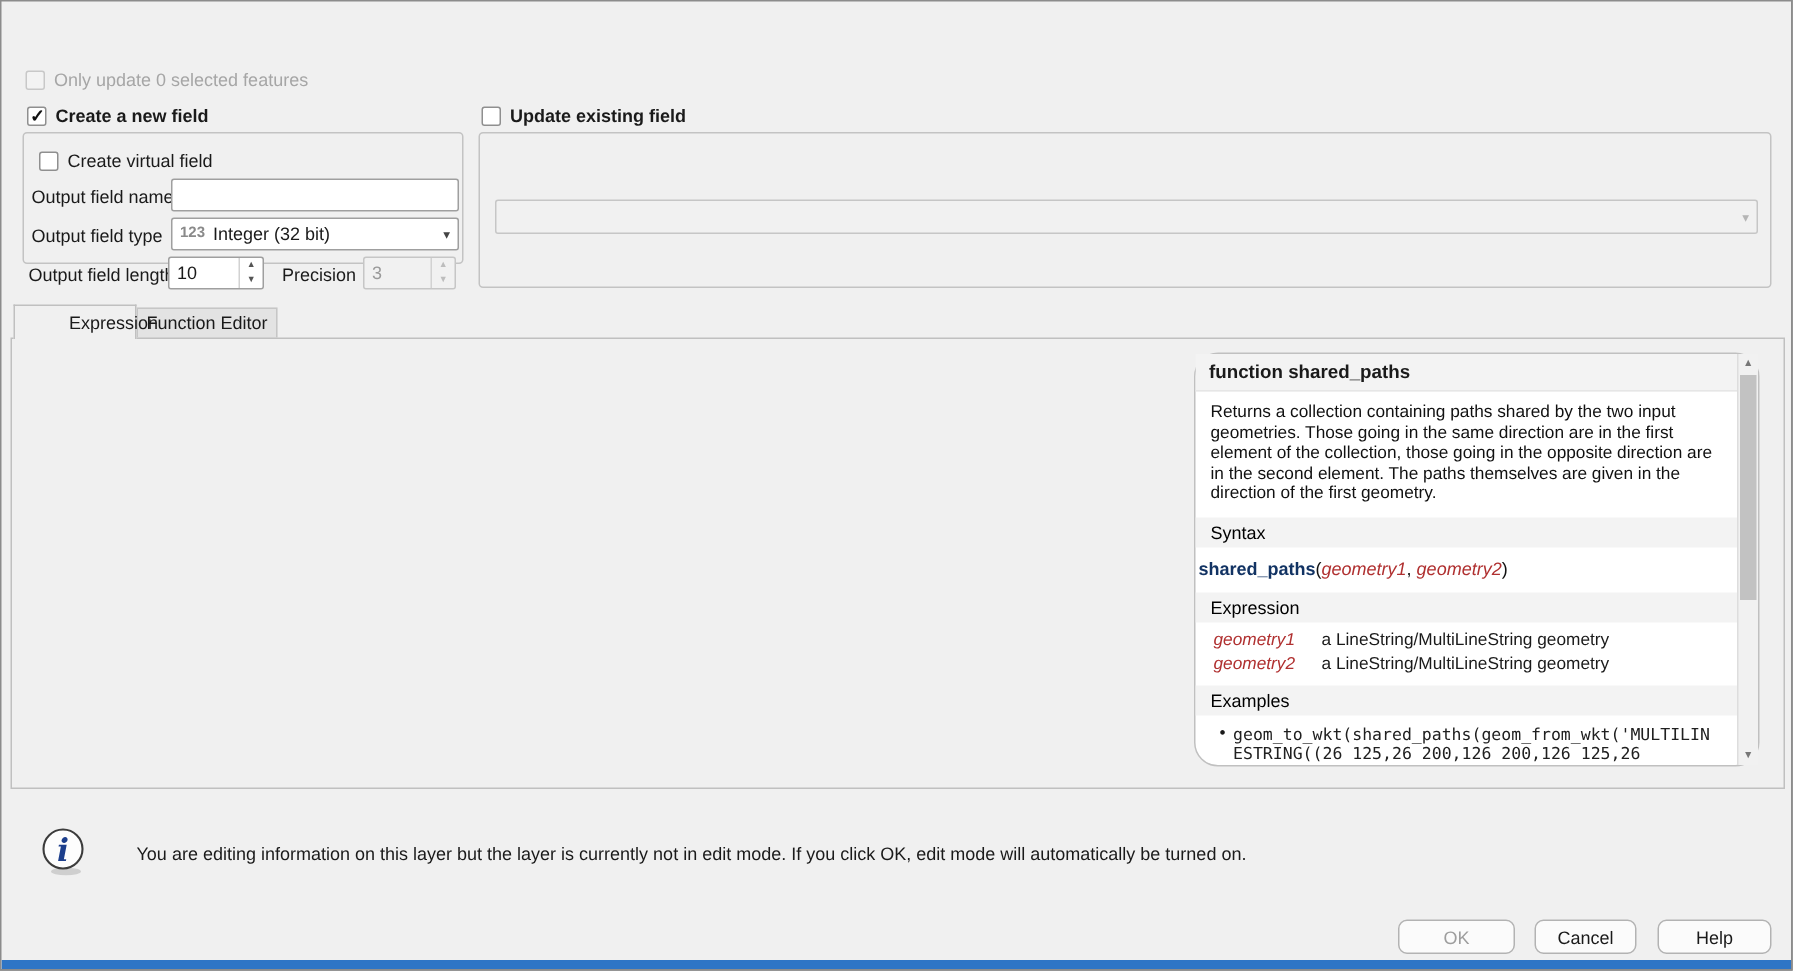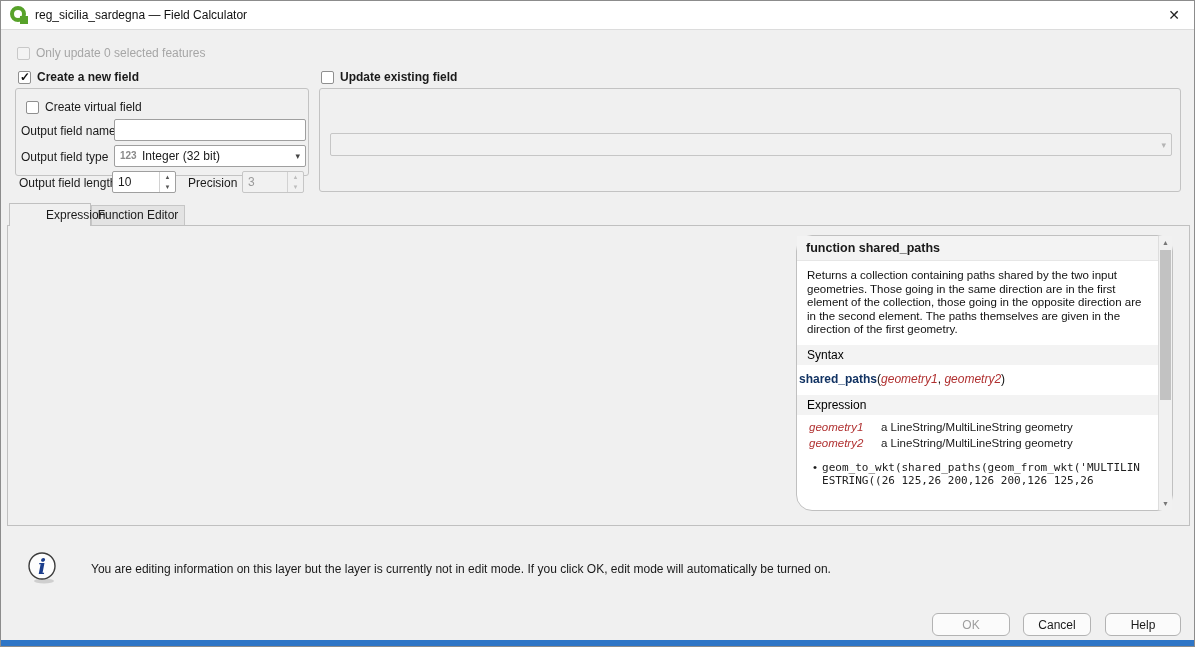--- a/index.html
+++ b/index.html
@@ -100,28 +100,20 @@
   .sb-btn{height:13px;line-height:13px;text-align:center;font-size:7px;color:#777;}
   .sb-thumb{position:absolute;left:1px;right:1px;top:14px;height:150px;background:#c2c2c2;}
 
   .strip{position:absolute;left:0;right:0;bottom:0;height:6px;background:#2e75c6;}
 </style>
 </head>
 <body>
 
 <div class="window">
 
-  <div class="titlebar">
-    <svg class="abs" style="left:8px;top:4px" width="20" height="20" viewBox="0 0 20 20">
-      <circle cx="9" cy="9" r="6" fill="none" stroke="#57a22a" stroke-width="4"></circle>
-      <rect x="11" y="11" width="8" height="8" fill="#57a22a"></rect>
-    </svg>
-    <span class="wtitle">reg_sicilia_sardegna — Field Calculator</span>
-    <span class="close"><span>✕</span></span>
-  </div>
 
   <span class="cb disabled" style="left:16px;top:46px"></span>
   <span class="lbl gray" style="left:35px;top:45px">Only update 0 selected features</span>
 
   <span class="cb checked" style="left:17px;top:70px"></span>
   <span class="lbl bold" style="left:36px;top:69px">Create a new field</span>
 
   <span class="cb" style="left:320px;top:70px"></span>
   <span class="lbl bold" style="left:339px;top:69px">Update existing field</span>
 
@@ -274,20 +266,21 @@
     <div class="help-content">
       <div class="help-title">function shared_paths</div>
       <div class="help-desc">Returns a collection containing paths shared by the two input geometries. Those going in the same direction are in the first element of the collection, those going in the opposite direction are in the second element. The paths themselves are given in the direction of the first geometry.</div>
       <div class="help-band">Syntax</div>
       <div class="help-syntax" id="syntax-host"><span class="syn-fn">shared_paths</span><span class="syn-pl">(</span><span class="syn-arg">geometry1</span><span class="syn-pl">, </span><span class="syn-arg">geometry2</span><span class="syn-pl">)</span></div>
       <div class="help-band">Expression</div>
       <div id="args-host" style="padding:4px 0">
           <div class="arg-row"><span class="arg-name">geometry1</span><span class="arg-desc">a LineString/MultiLineString geometry</span></div>
           <div class="arg-row"><span class="arg-name">geometry2</span><span class="arg-desc">a LineString/MultiLineString geometry</span></div>
         </div>
+      <div class="help-band">Examples</div>
       <div class="help-example">
         <span class="bullet">•</span><span class="ex-code">geom_to_wkt(shared_paths(geom_from_wkt('MULTILINESTRING((26 125,26 200,126 200,126 125,26</span>
       </div>
     </div>
     <div class="sb">
       <div class="sb-btn">▲</div>
       <div class="sb-thumb"></div>
       <div class="sb-btn" style="position:absolute;bottom:0;left:0;right:0">▼</div>
     </div>
   </div>

